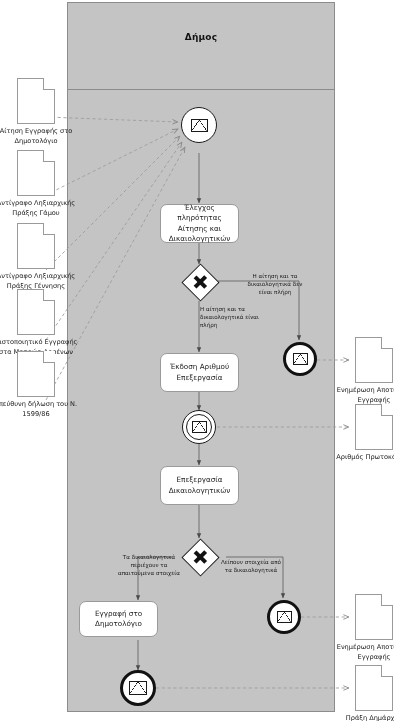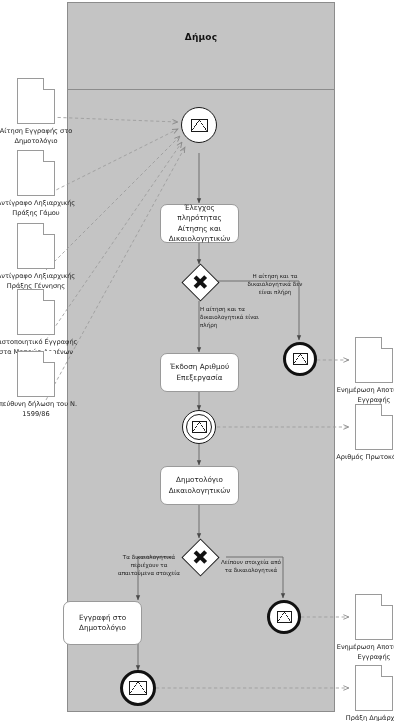--- a/index.html
+++ b/index.html
@@ -125,31 +125,31 @@
 <div class="node event end gw-wrap" style="left:283px;top:342px;width:34px;height:34px;">
   <span class="env sm"></span>
 </div>
 
 <div class="node task" style="left:160px;top:353px;width:79px;height:39px;">Έκδοση Αριθμού Επεξεργασία</div>
 
 <div class="node event intermediate gw-wrap" style="left:182px;top:410px;width:34px;height:34px;position:absolute;">
   <span class="env sm"></span>
 </div>
 
-<div class="node task" style="left:160px;top:466px;width:79px;height:39px;">Δημοτολόγιο Δικαιολογητικών</div>
+<div class="node task" style="left:160px;top:466px;width:79px;height:39px;">Επεξεργασία Δικαιολογητικών</div>
 
 <div class="node gw-wrap" style="left:182px;top:539px;width:36px;height:36px;">
   <div class="gw" style="width:25px;height:25px;"></div>
   <span class="gw-x"></span>
 </div>
 
 <div class="edge-label" style="left:118px;top:553px;width:62px;text-align:center;">Τα δικαιολογητικά περιέχουν τα απαιτούμενα στοιχεία</div>
 <div class="edge-label" style="left:220px;top:558px;width:62px;text-align:center;">Λείπουν στοιχεία από τα δικαιολογητικά</div>
 
-<div class="node task" style="left:63px;top:601px;width:79px;height:44px;">Εγγραφή στο Δημοτολόγιο</div>
+<div class="node task" style="left:79px;top:601px;width:79px;height:36px;">Εγγραφή στο Δημοτολόγιο</div>
 
 <div class="node event end gw-wrap" style="left:267px;top:600px;width:34px;height:34px;">
   <span class="env sm"></span>
 </div>
 
 <div class="node event end gw-wrap" style="left:120px;top:670px;width:36px;height:36px;">
   <span class="env lg"></span>
 </div>
 
 <div class="doc-wrap" style="left:17px;top:78px;">

